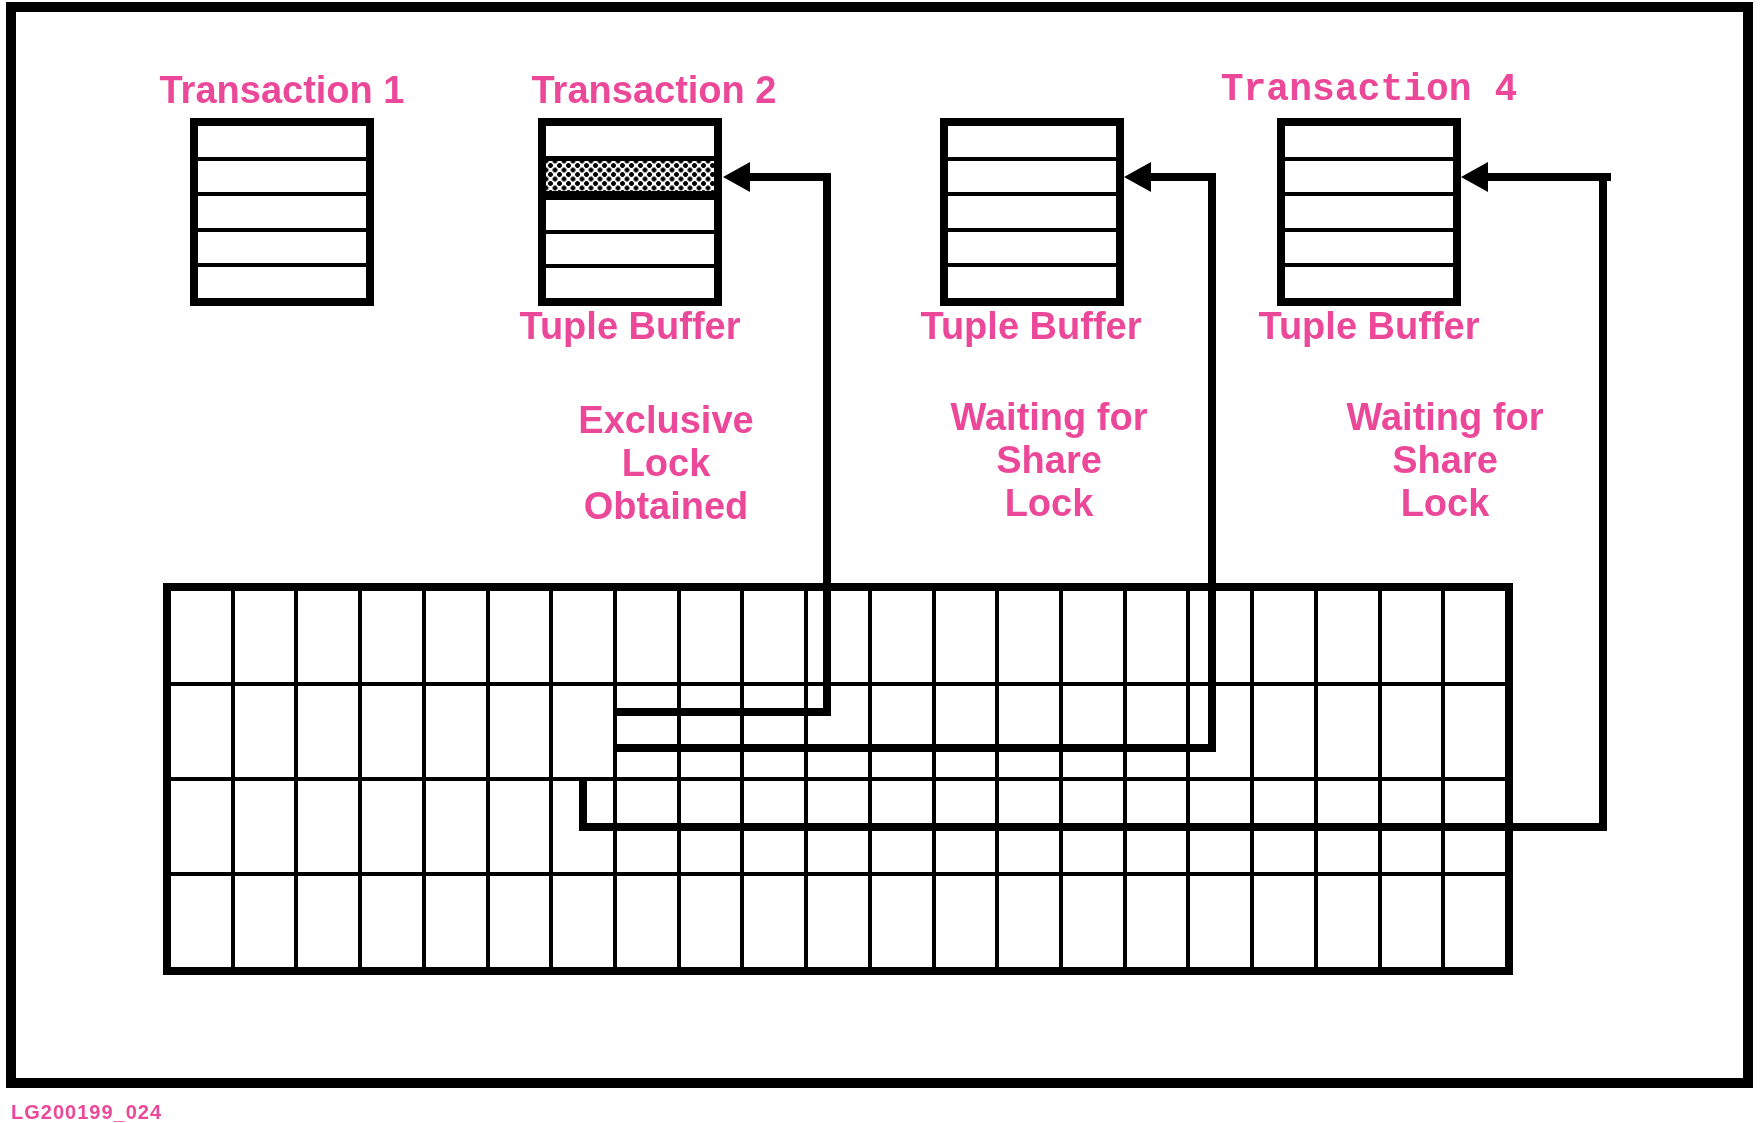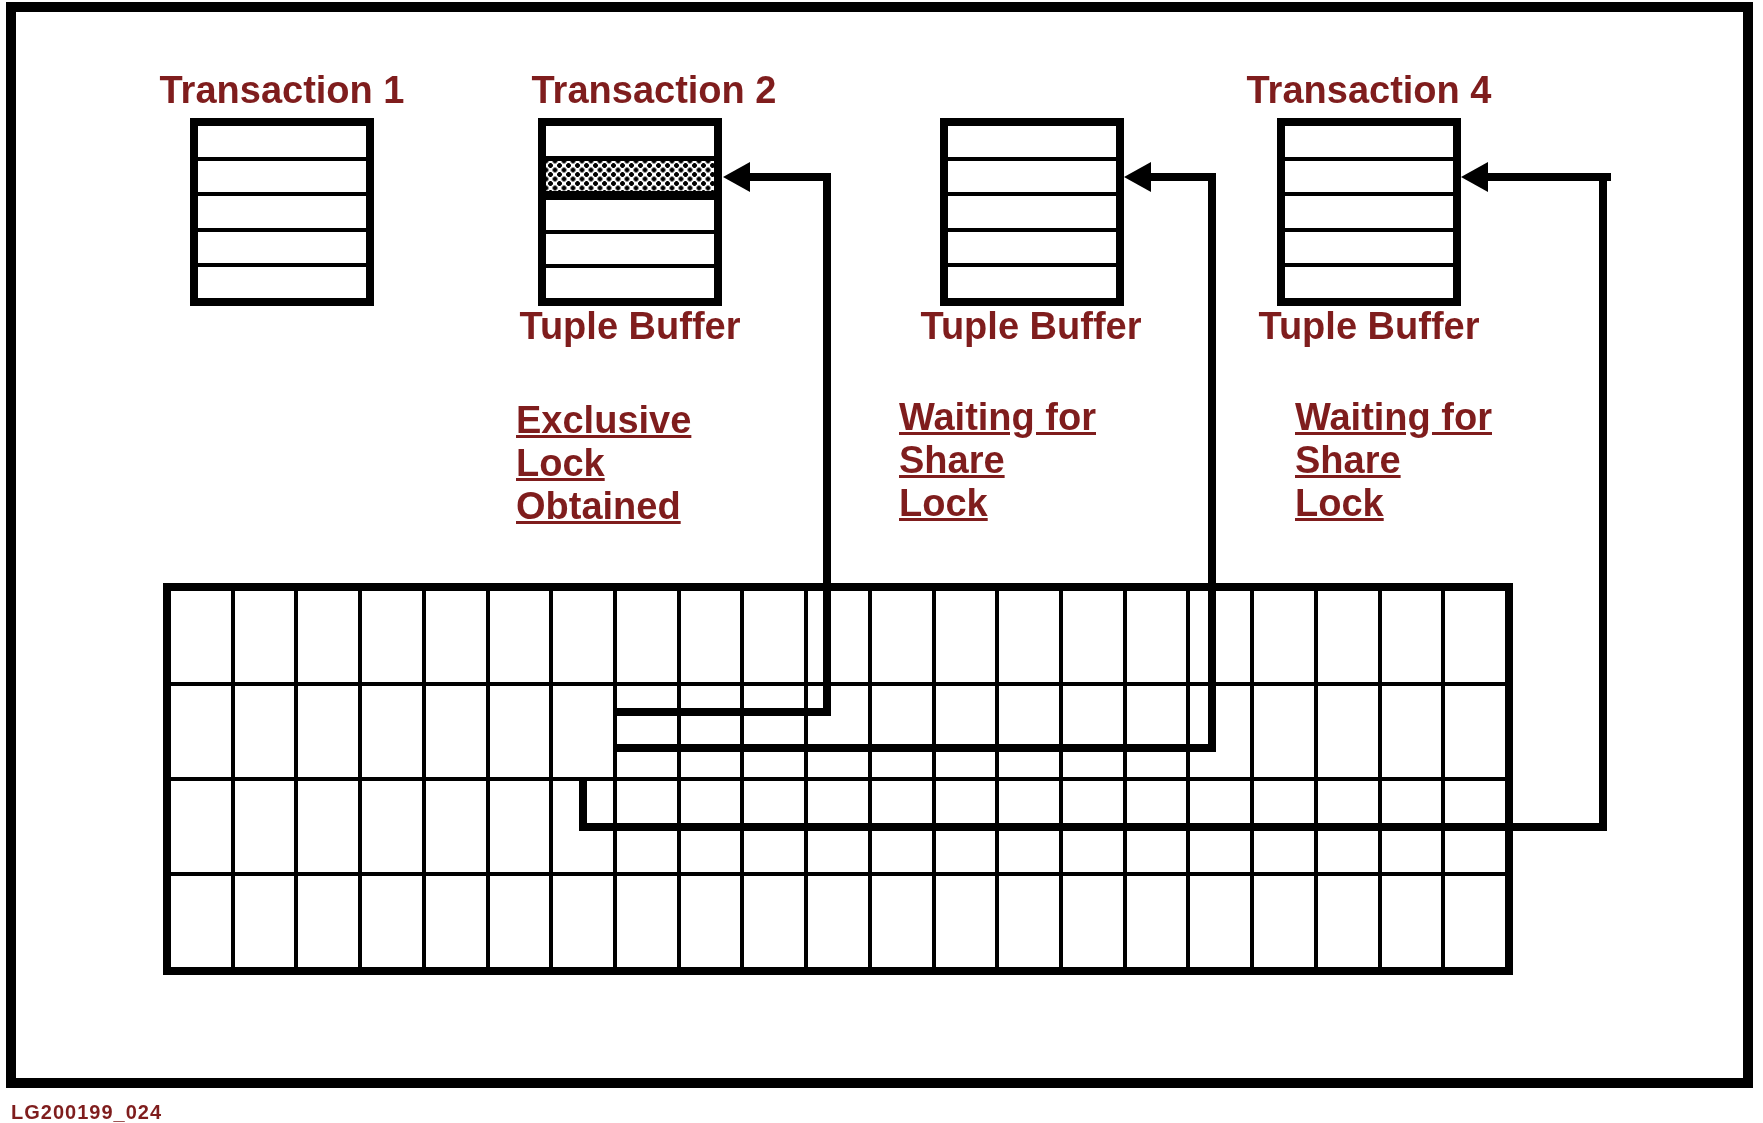--- a/index.html
+++ b/index.html
@@ -1,40 +1,40 @@
 <!DOCTYPE html>
 <html><head>
 <meta charset="utf-8">
 <style>
   html,body{margin:0;padding:0;background:#fff;}
   #stage{position:relative;width:1763px;height:1123px;background:#fff;overflow:hidden;
-         font-family:"Liberation Sans",sans-serif;color:#7f1d1d;}
+         font-family:"Liberation Sans",sans-serif;color:#ec4899;}
   
   .outer-border{position:absolute;left:6px;top:2px;width:1747px;height:1086px;
                 border:10px solid #000;box-sizing:border-box;}
   
   .tx-box{position:absolute;top:118px;width:184px;height:188px;border:8px solid #000;
           box-sizing:border-box;background:#fff;display:flex;flex-direction:column;}
   #tx1{left:190px;} #tx2{left:538px;} #tx3{left:940px;} #tx4{left:1277px;}
   .tx-row{flex:1;background:#fff;border-top:4px solid #000;}
   .tx-row:first-child{border-top:none;}
   .hatched{background-color:#fff;background-image:
       radial-gradient(circle,#000 34%,rgba(0,0,0,0) 38%),
       radial-gradient(circle,#000 34%,rgba(0,0,0,0) 38%);
       background-size:9px 9px;background-position:0 0,4.5px 4.5px;}
   .tx-row.hatched{border-top:5px solid #000;border-bottom:5px solid #000;}
   
   .tx-title{position:absolute;top:68px;width:320px;height:44px;line-height:44px;
             font-size:38px;font-weight:bold;text-align:center;white-space:nowrap;}
-  #title1{left:122px;} #title2{left:494px;} #title3{left:871px;} #title4{left:1209px;}
+  #title1{left:122px;} #title2{left:494px;} #title3{left:871px;} #title4{left:1209px;font-family:Liberation Mono, monospace;}
   .tx-caption{position:absolute;top:304px;width:320px;height:44px;line-height:44px;
               font-size:38px;font-weight:bold;text-align:center;white-space:nowrap;}
   #cap1{left:122px;} #cap2{left:470px;} #cap3{left:871px;} #cap4{left:1209px;}
   .note{position:absolute;width:300px;font-size:38px;font-weight:bold;line-height:43px;
-        text-align:left;white-space:pre-line;z-index:2;text-decoration:underline;}
+        text-align:center;white-space:pre-line;z-index:2;}
   #note-exclusive{left:516px;top:399px;}
   #note-share3{left:899px;top:396px;}
   #note-share4{left:1295px;top:396px;}
   .figure-label{position:absolute;left:11px;top:1101px;font-size:20px;font-weight:bold;
                 letter-spacing:1px;}
   
   .data-grid{position:absolute;left:163px;top:583px;width:1350px;height:392px;
              border:8px solid #000;box-sizing:border-box;background:#000;
              display:grid;grid-template-columns:repeat(21,1fr);
              grid-template-rows:repeat(4,1fr);gap:4px;}

